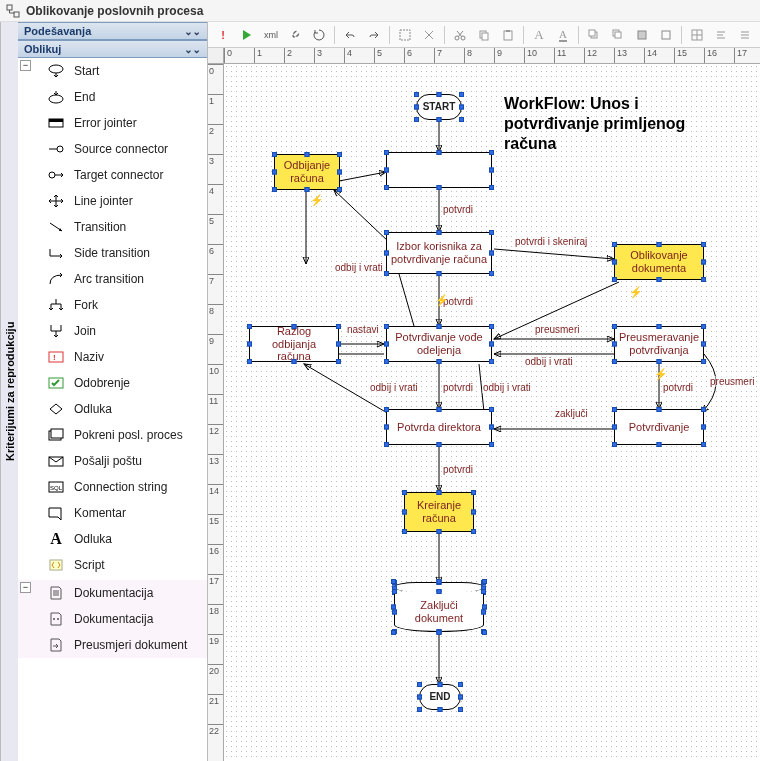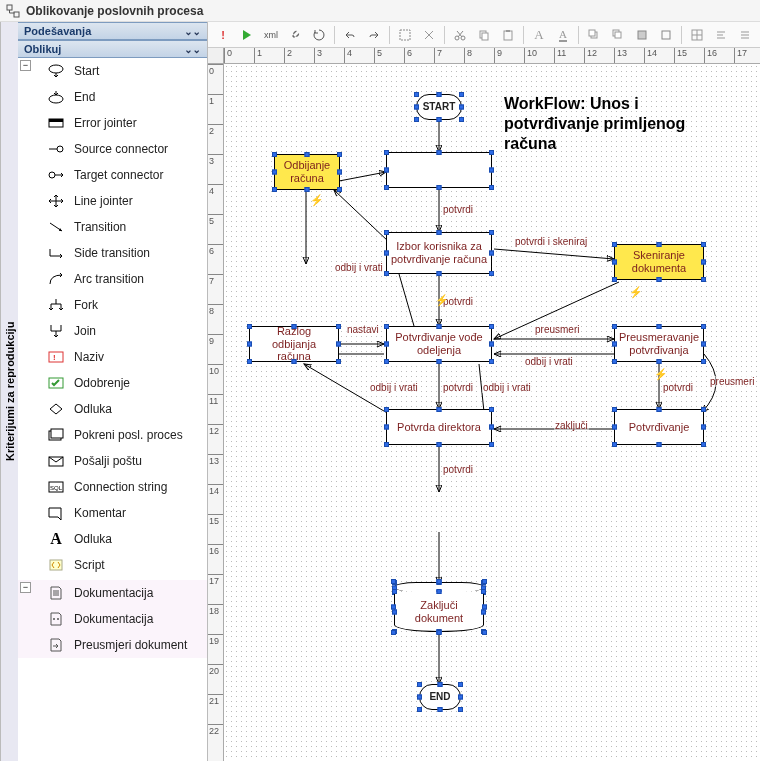--- a/index.html
+++ b/index.html
@@ -538,21 +538,21 @@
       <div class="conn-lbl" style="left:290px;top:172px">potvrdi i skeniraj</div>
       <div class="conn-lbl" style="left:218px;top:232px">potvrdi</div>
       <div class="conn-lbl" style="left:122px;top:260px">nastavi</div>
       <div class="conn-lbl" style="left:310px;top:260px">preusmeri</div>
       <div class="conn-lbl" style="left:300px;top:292px">odbij i vrati</div>
       <div class="conn-lbl" style="left:145px;top:318px">odbij i vrati</div>
       <div class="conn-lbl" style="left:258px;top:318px">odbij i vrati</div>
       <div class="conn-lbl" style="left:218px;top:318px">potvrdi</div>
       <div class="conn-lbl" style="left:438px;top:318px">potvrdi</div>
       <div class="conn-lbl" style="left:485px;top:312px">preusmeri</div>
-      <div class="conn-lbl" style="left:330px;top:356px">zaključi</div>
+      <div class="conn-lbl" style="left:330px;top:344px">zaključi</div>
       <div class="conn-lbl" style="left:218px;top:400px">potvrdi</div>
 
       <div class="spark" style="left:86px;top:130px">⚡</div>
       <div class="spark" style="left:211px;top:230px">⚡</div>
       <div class="spark" style="left:405px;top:222px">⚡</div>
       <div class="spark" style="left:430px;top:304px">⚡</div>
 
       <div class="node term" style="left:192px;top:30px;width:46px;height:26px">
           <span>START</span>
           <div class="h8" style="left: -3px; top: -3px;"></div>
@@ -594,21 +594,21 @@
           <div class="h8" style="left: 50%; top: -3px; transform: translateX(-50%);"></div>
           <div class="h8" style="left: calc(100% - 2px); top: -3px;"></div>
           <div class="h8" style="left: -3px; top: 50%; transform: translateY(-50%);"></div>
           <div class="h8" style="left: calc(100% - 2px); top: 50%; transform: translateY(-50%);"></div>
           <div class="h8" style="left: -3px; top: calc(100% - 2px);"></div>
           <div class="h8" style="left: 50%; top: calc(100% - 2px); transform: translateX(-50%);"></div>
           <div class="h8" style="left: calc(100% - 2px); top: calc(100% - 2px);"></div>
         </div>
 
       <div class="node highlight" style="left:390px;top:180px;width:90px;height:36px">
-          <span>Skeniranje dokumenta</span>
+          <span>Oblikovanje dokumenta</span>
           <div class="h8" style="left: -3px; top: -3px;"></div>
           <div class="h8" style="left: 50%; top: -3px; transform: translateX(-50%);"></div>
           <div class="h8" style="left: calc(100% - 2px); top: -3px;"></div>
           <div class="h8" style="left: -3px; top: 50%; transform: translateY(-50%);"></div>
           <div class="h8" style="left: calc(100% - 2px); top: 50%; transform: translateY(-50%);"></div>
           <div class="h8" style="left: -3px; top: calc(100% - 2px);"></div>
           <div class="h8" style="left: 50%; top: calc(100% - 2px); transform: translateX(-50%);"></div>
           <div class="h8" style="left: calc(100% - 2px); top: calc(100% - 2px);"></div>
         </div>
 
@@ -665,20 +665,31 @@
           <div class="h8" style="left: -3px; top: -3px;"></div>
           <div class="h8" style="left: 50%; top: -3px; transform: translateX(-50%);"></div>
           <div class="h8" style="left: calc(100% - 2px); top: -3px;"></div>
           <div class="h8" style="left: -3px; top: 50%; transform: translateY(-50%);"></div>
           <div class="h8" style="left: calc(100% - 2px); top: 50%; transform: translateY(-50%);"></div>
           <div class="h8" style="left: -3px; top: calc(100% - 2px);"></div>
           <div class="h8" style="left: 50%; top: calc(100% - 2px); transform: translateX(-50%);"></div>
           <div class="h8" style="left: calc(100% - 2px); top: calc(100% - 2px);"></div>
         </div>
 
+      <div class="node highlight" style="left:180px;top:428px;width:70px;height:40px">
+          <span>Kreiranje računa</span>
+          <div class="h8" style="left: -3px; top: -3px;"></div>
+          <div class="h8" style="left: 50%; top: -3px; transform: translateX(-50%);"></div>
+          <div class="h8" style="left: calc(100% - 2px); top: -3px;"></div>
+          <div class="h8" style="left: -3px; top: 50%; transform: translateY(-50%);"></div>
+          <div class="h8" style="left: calc(100% - 2px); top: 50%; transform: translateY(-50%);"></div>
+          <div class="h8" style="left: -3px; top: calc(100% - 2px);"></div>
+          <div class="h8" style="left: 50%; top: calc(100% - 2px); transform: translateX(-50%);"></div>
+          <div class="h8" style="left: calc(100% - 2px); top: calc(100% - 2px);"></div>
+        </div>
 
       <div style="position:absolute;left:170px;top:518px;width:90px">
         <div class="node cyl-top" style="position:relative;width:90px">
             <div class="h8" style="left: -3px; top: -3px;"></div>
             <div class="h8" style="left: 50%; top: -3px; transform: translateX(-50%);"></div>
             <div class="h8" style="left: calc(100% - 2px); top: -3px;"></div>
             <div class="h8" style="left: -3px; top: 50%; transform: translateY(-50%);"></div>
             <div class="h8" style="left: calc(100% - 2px); top: 50%; transform: translateY(-50%);"></div>
             <div class="h8" style="left: -3px; top: calc(100% - 2px);"></div>
             <div class="h8" style="left: 50%; top: calc(100% - 2px); transform: translateX(-50%);"></div>

